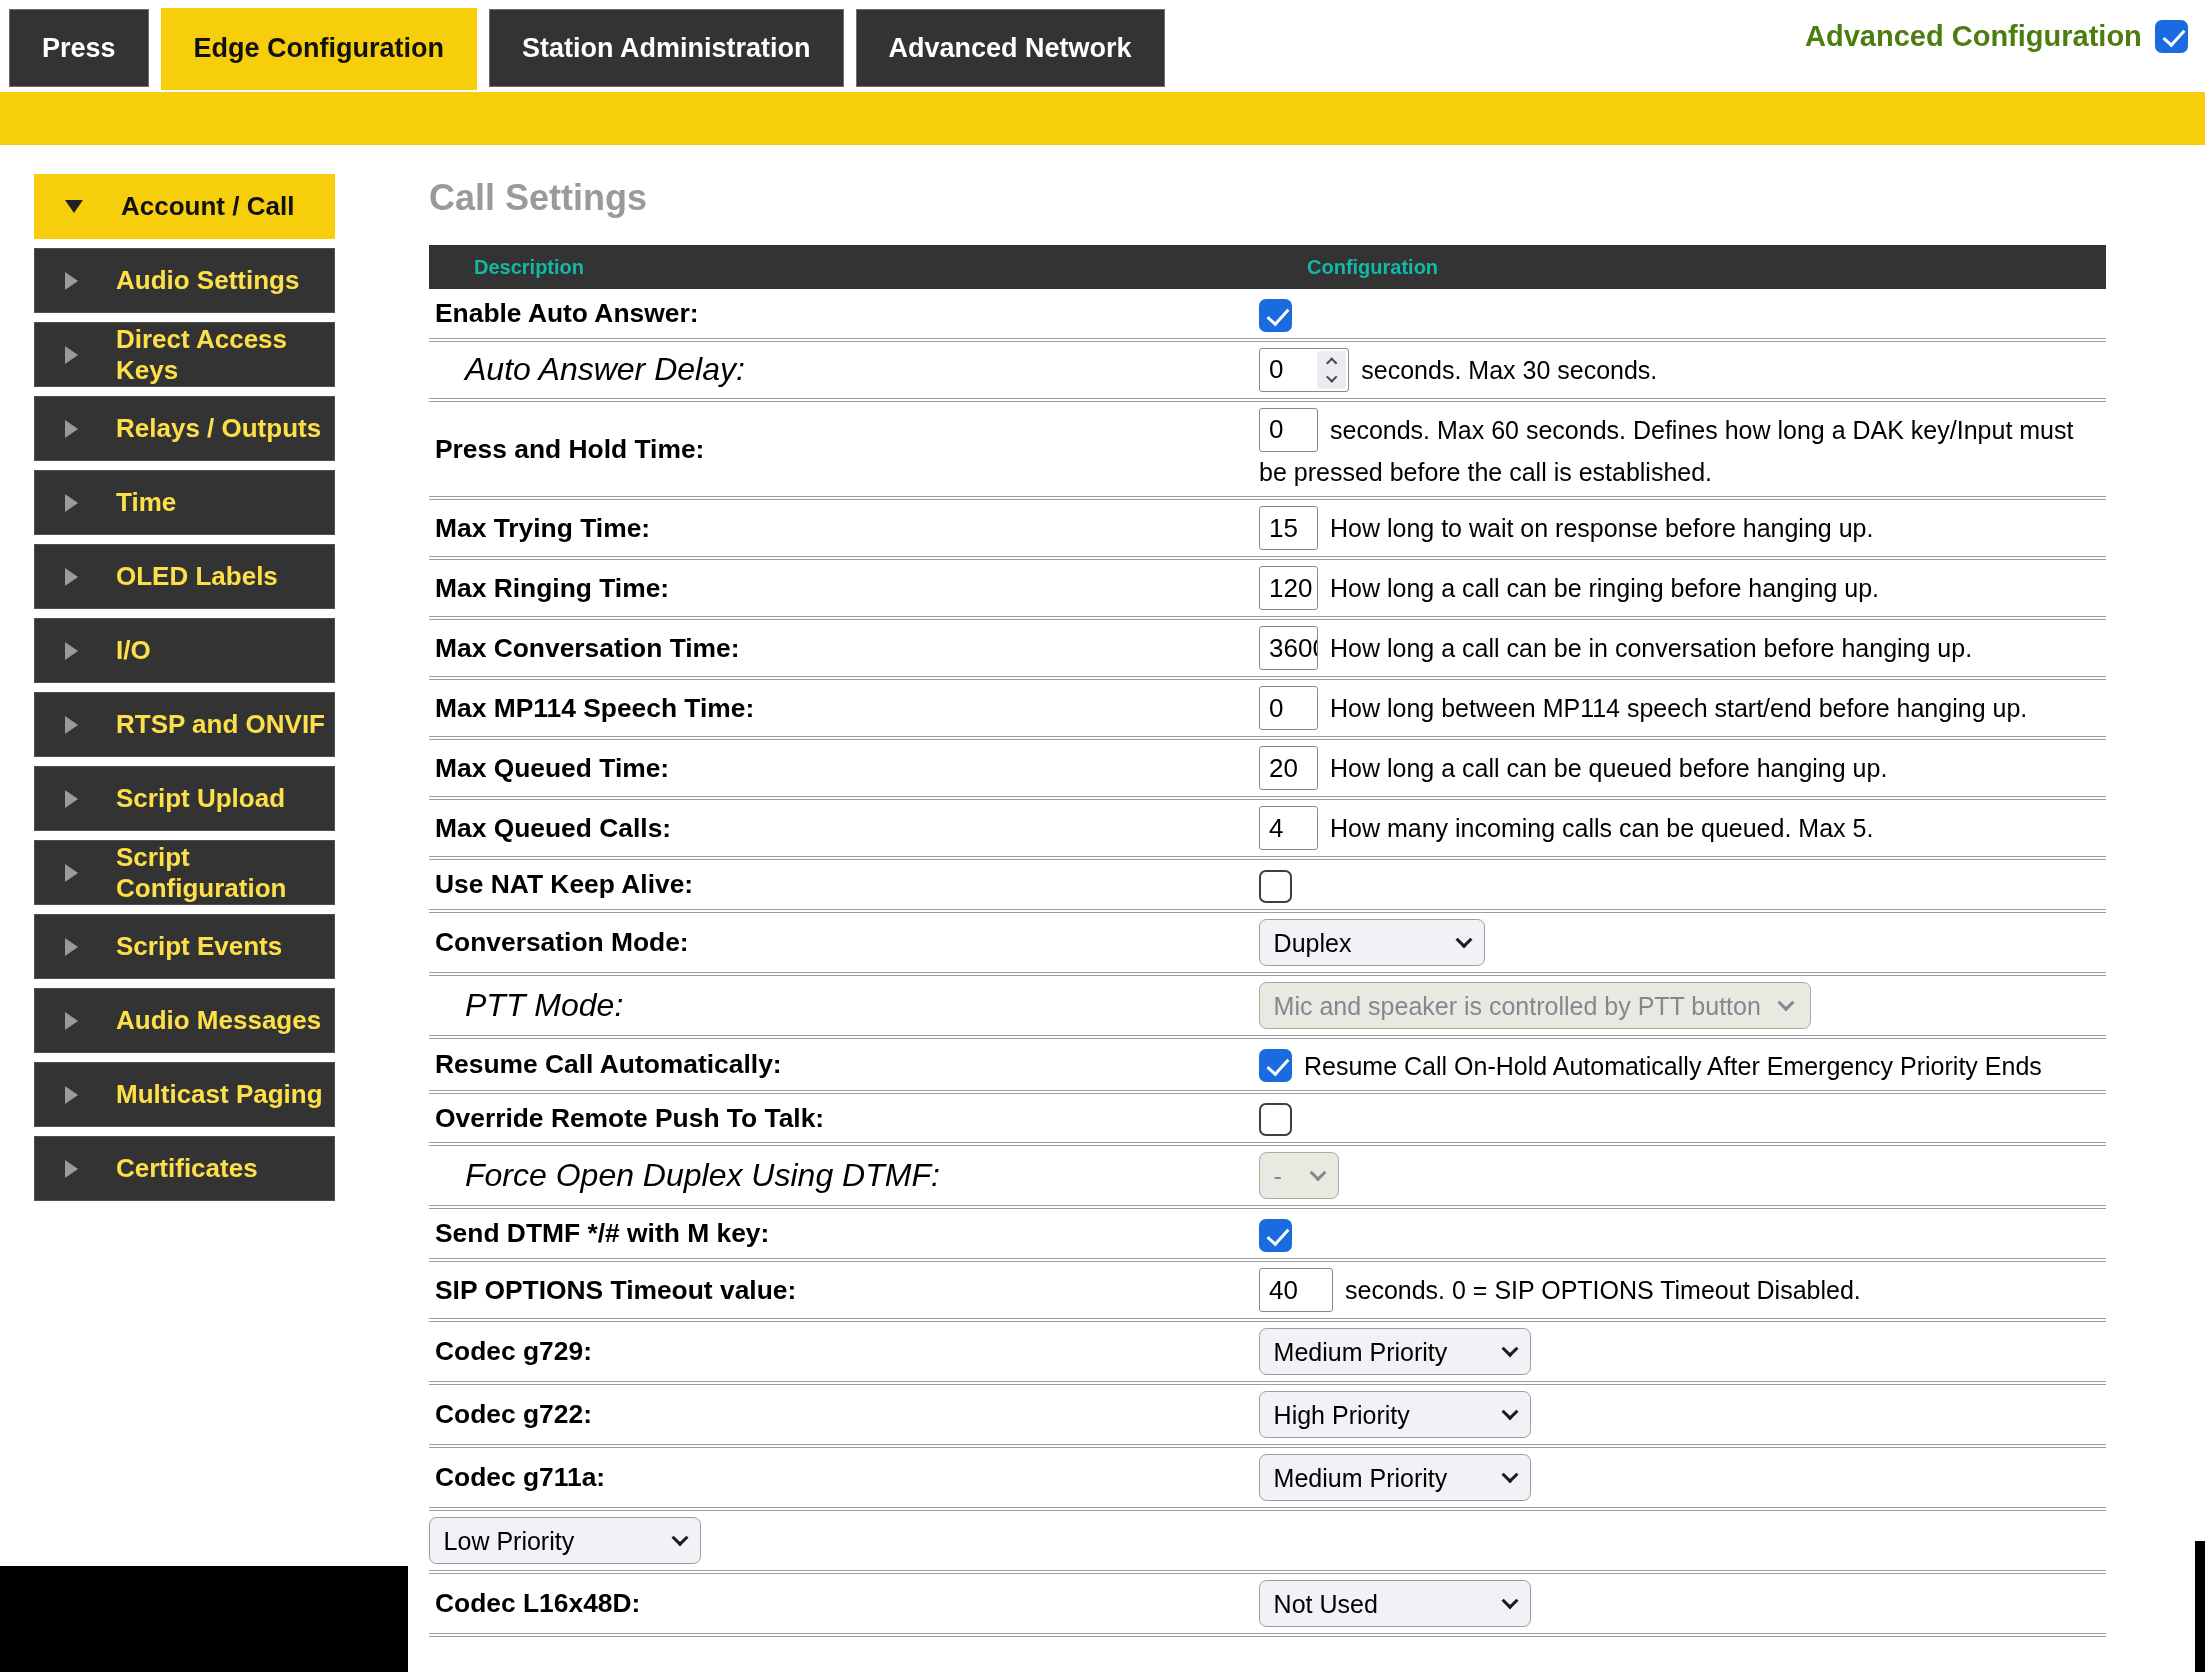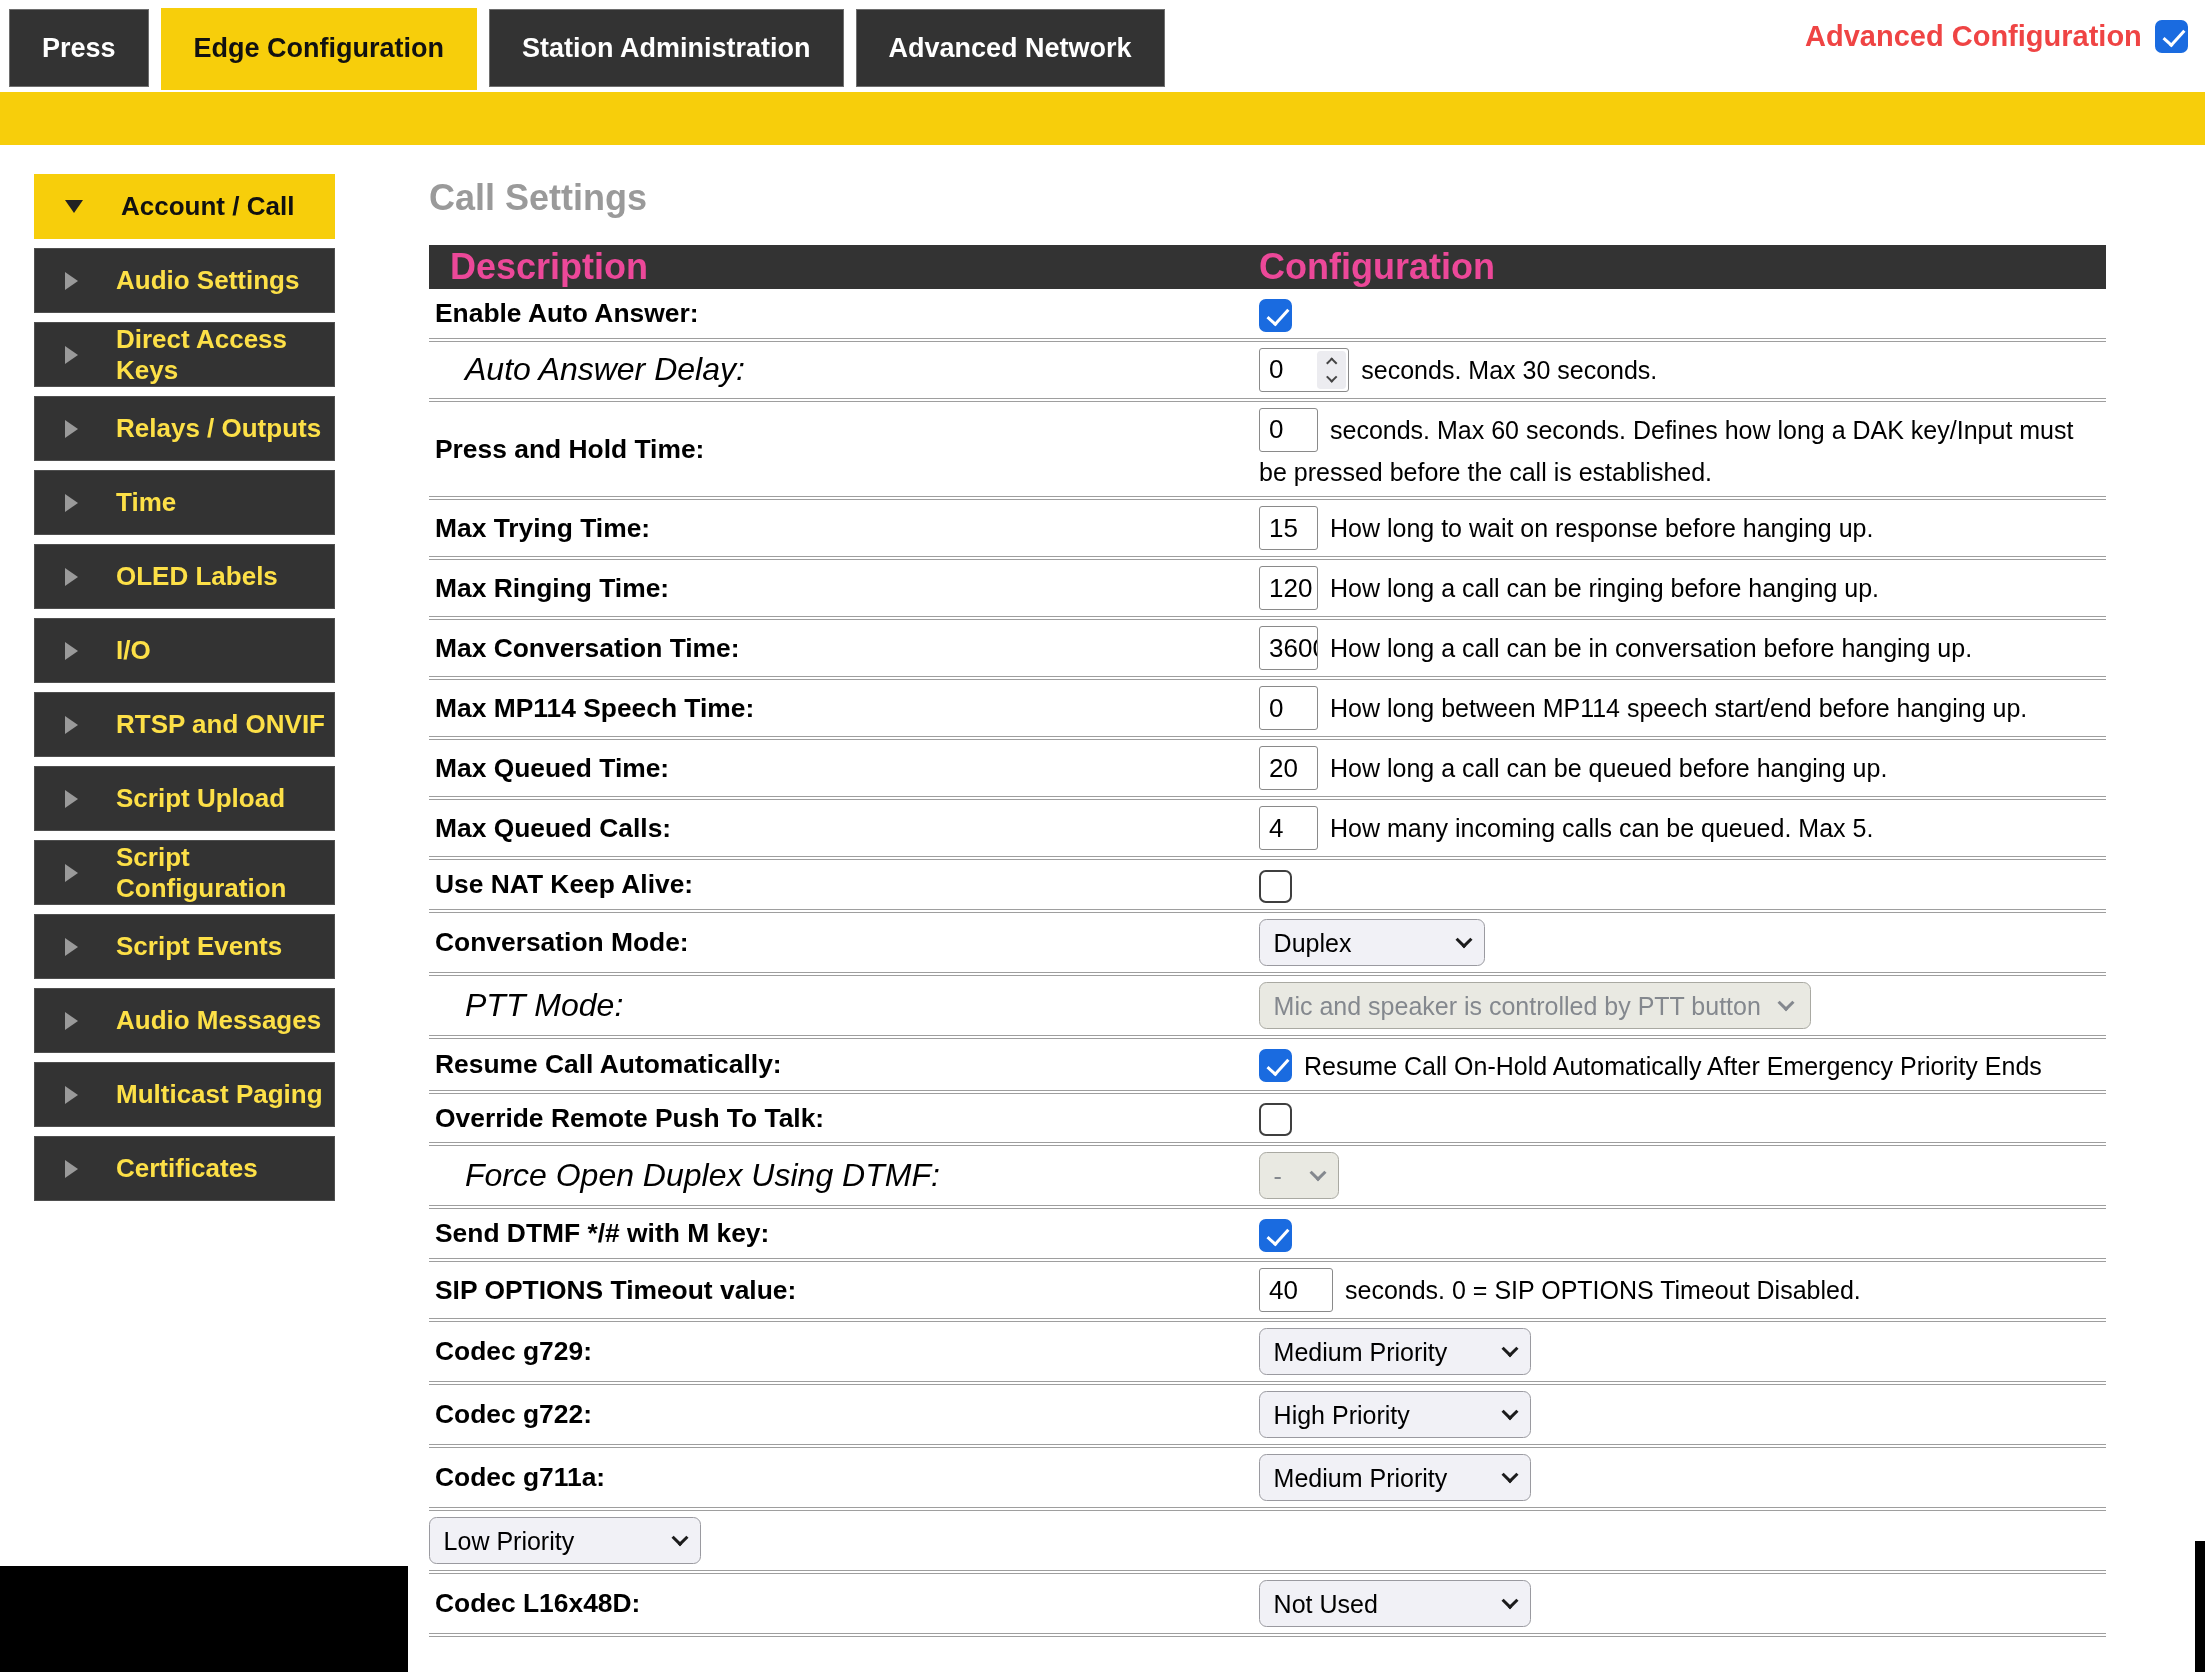--- a/index.html
+++ b/index.html
@@ -9,21 +9,21 @@
   
   .topbar { position:absolute; left:0; top:0; width:2205px; height:92px; background:#ffffff; }
   .tabs { position:absolute; left:9px; top:9px; display:flex; gap:12px; }
   .tab { height:78px; display:flex; align-items:center; justify-content:center;
     padding:0 32px; background:#333333; border:1.5px solid #6e6e6e;
     color:#ffffff; font-size:27px; font-weight:bold; cursor:pointer; white-space:nowrap; }
   .tab.active { background:#f7ce0b; border-color:#f7ce0b; color:#111111; height:82px; margin-top:-1.5px; }
   .yellowbar { position:absolute; left:0; top:92px; width:2205px; height:53px; background:#f7ce0b; }
 
   .advcfg { position:absolute; right:16.6px; top:19.6px; display:flex; align-items:center; gap:13.6px; }
-  .advcfg .advlbl { font-size:29px; font-weight:bold; color:#ef4444; }
+  .advcfg .advlbl { font-size:29px; font-weight:bold; color:#4d7c0f; }
 
   
   .cbx { display:inline-block; width:33px; height:33px; border:2.3px solid #3f3f3f;
     border-radius:6.8px; background:#ffffff; vertical-align:middle; cursor:pointer; flex:none; }
   .cbx.checked { background:#1a6be0; border-color:#1a6be0; }
   .cbx.checked::after { content:""; display:block; width:9px; height:18px;
     border-right:3.8px solid #ffffff; border-bottom:3.8px solid #ffffff;
     transform:rotate(42deg); margin:3px 0 0 10.6px; }
 
   
@@ -37,21 +37,21 @@
   .tri-right { width:0; height:0; border-top:9px solid transparent; border-bottom:9px solid transparent;
     border-left:13px solid #9a9a9a; }
   .tri-down { width:0; height:0; border-left:9px solid transparent; border-right:9px solid transparent;
     border-top:13px solid #222222; }
 
   
   .main { position:absolute; left:429px; top:0; width:1677px; }
   .page-title { margin-top:32px; font-size:36px; font-weight:bold; color:#9a9a9a; }
   .ctable { margin-top:26px; width:1677px; }
   .thead { background:#333333; height:44px; display:flex; align-items:center; }
-  .thead .th { color:#ec4899; font-size:36px; font-weight:bold; }
+  .thead .th { color:#14b8a6; font-size:20px; font-weight:bold;margin-left:24px; }
   .th.c1 { width:830px; padding-left:21px; }
   .th.c2 { flex:1; }
 
   .trow { display:flex; border-bottom:4.5px double #9e9e9e; align-items:center; }
   .lblcell { width:830px; padding:6px 15px 6px 6px; font-size:26.4px; font-weight:bold; color:#000000; }
   .lblcell.subl { font-size:32px; font-weight:normal; font-style:italic; padding-left:36px; }
   .cfgcell { flex:1; padding:6px 0; font-size:25px; color:#000000; line-height:36px; }
   .cfgcell .desc { vertical-align:middle; margin-left:12px; }
 
   

